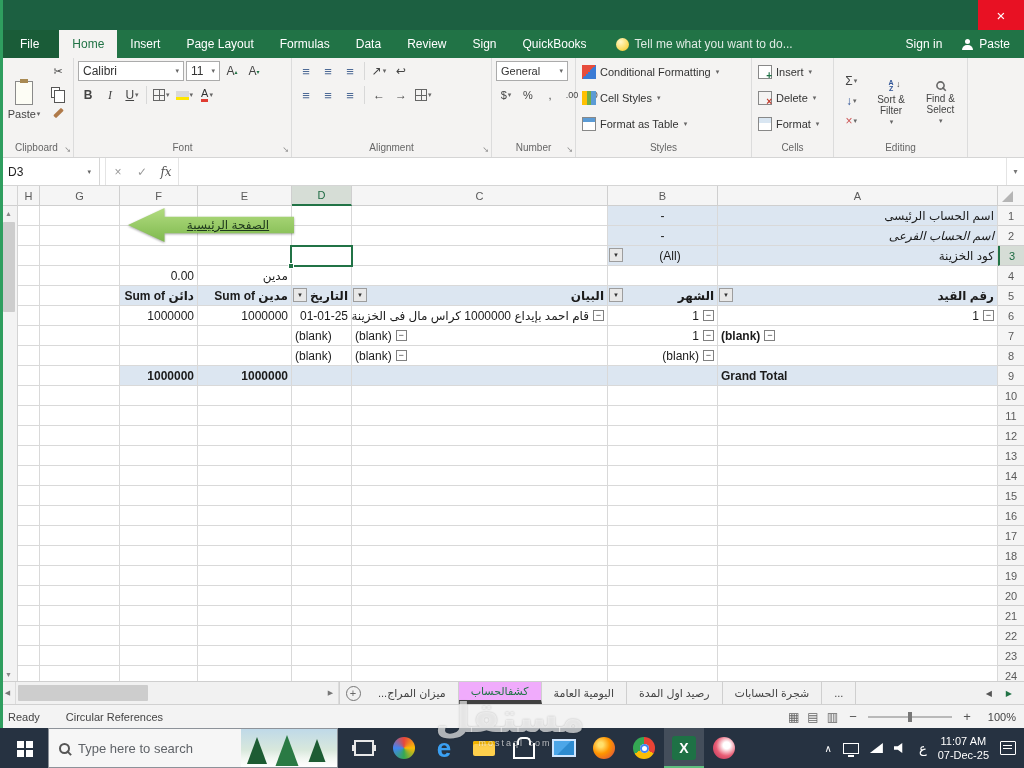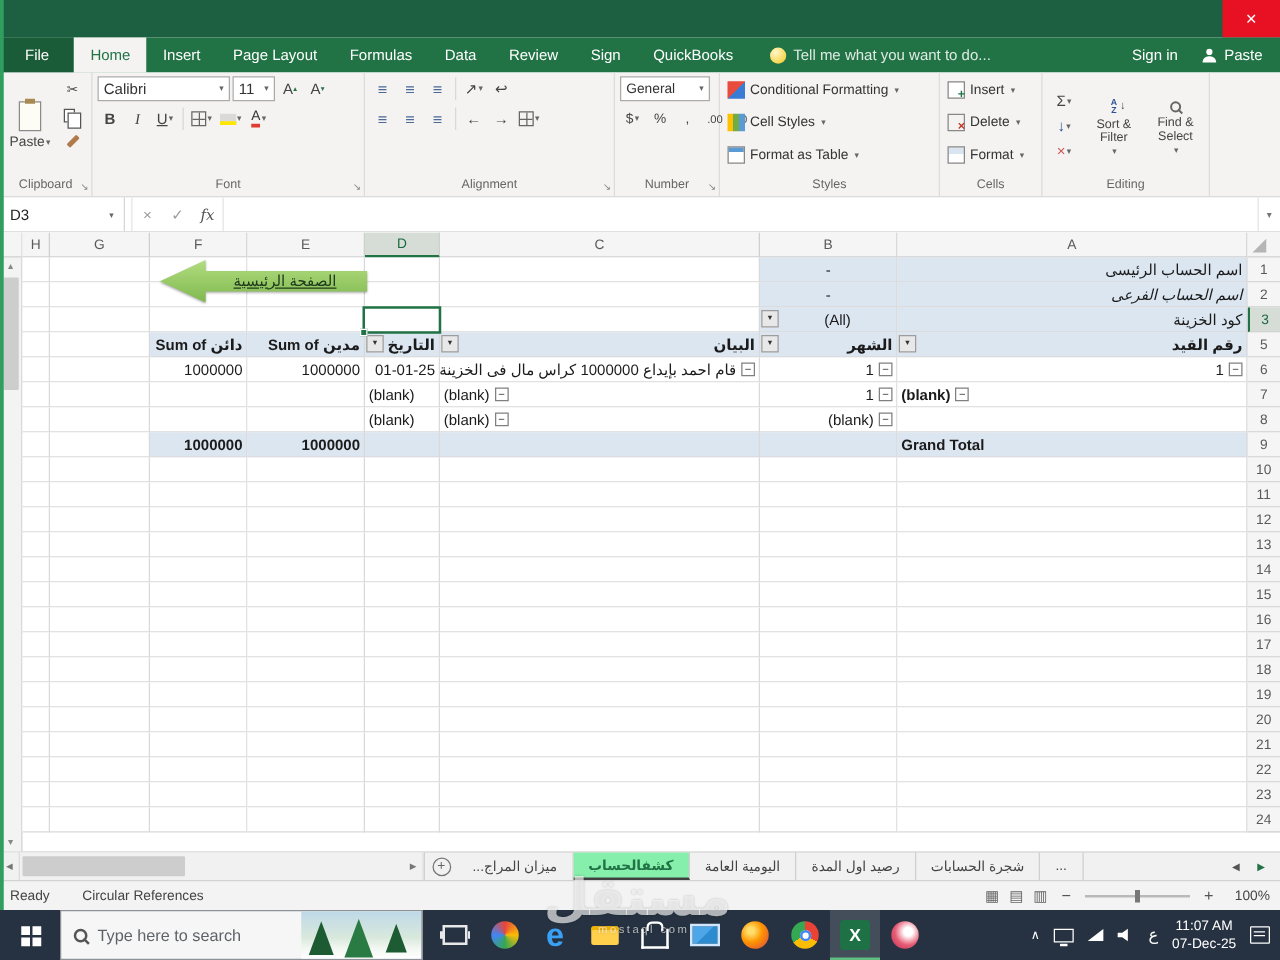--- a/index.html
+++ b/index.html
@@ -136,21 +136,21 @@
 
 .tabs-strip{height:23px;background:#f1f1f1;border-top:1px solid #cfcfcf;display:flex;align-items:stretch;flex:0 0 auto;font-size:11px}
 .hscroll{display:flex;align-items:stretch;width:340px;flex:0 0 auto;border-right:1px solid #d0d0d0}
 .hs-btn{width:16px;display:flex;align-items:center;justify-content:center;font-size:7px;color:#777;background:#f1f1f1;border-right:1px solid #dcdcdc}
 .hs-track{flex:1;background:#f1f1f1;position:relative}
 .hs-thumb{position:absolute;left:2px;top:3px;height:16px;width:130px;background:#cdcdcd;border-radius:1px}
 .add-sheet{width:26px;display:flex;align-items:center;justify-content:center}
 .add-circle{width:15px;height:15px;border:1px solid #767676;border-radius:50%;display:flex;align-items:center;justify-content:center;font-size:11px;color:#666;line-height:1}
 .sheet-tabs{display:flex;align-items:stretch}
 .stab{padding:0 12px;display:flex;align-items:center;border-right:1px solid #cfcfcf;color:#444}
-.stab.active{background:#86efac;color:#217346;font-weight:bold;border-bottom:2px solid #404040}
+.stab.active{background:#f0abfc;color:#217346;font-weight:normal;border-bottom:4px solid #404040}
 .tab-nav{margin-left:auto;display:flex;align-items:center;gap:14px;padding:0 12px}
 .tn{font-size:8px;color:#555}
 .tn.green{color:#217346}
 
 
 .statusbar{height:24px;background:#f3f3f3;border-top:1px solid #d1d1d1;display:flex;align-items:center;font-size:11px;color:#444;flex:0 0 auto}
 .sb-ready{margin-left:8px}
 .sb-circ{margin-left:26px}
 .sb-right{margin-left:auto;display:flex;align-items:center;gap:8px;padding-right:8px}
 .vs-ic{font-size:12px;color:#666}
@@ -512,20 +512,35 @@
             <span class="ctext">(All)</span>
           </div>
           <div class="cell blue ar" style="width: 280px;">
             <span class="ctext" dir="rtl">كود الخزينة</span>
           </div>
           <div class="rh sel">3</div>
         </div>
         <div class="grow">
           <div class="cell" style="width: 22px;"></div>
           <div class="cell" style="width: 80px;"></div>
+          <div class="cell ar" style="width: 78px;">
+            <span class="ctext">0.00</span>
+          </div>
+          <div class="cell ar" style="width: 94px;">
+            <span class="ctext" dir="rtl">مدين</span>
+          </div>
+          <div class="cell" style="width: 60px;"></div>
+          <div class="cell" style="width: 256px;"></div>
+          <div class="cell" style="width: 110px;"></div>
+          <div class="cell" style="width: 280px;"></div>
+          <div class="rh">4</div>
+        </div>
+        <div class="grow">
+          <div class="cell" style="width: 22px;"></div>
+          <div class="cell" style="width: 80px;"></div>
           <div class="cell blue bold ar" style="width: 78px;">
             <span class="ctext">Sum of دائن</span>
           </div>
           <div class="cell blue bold ar" style="width: 94px;">
             <span class="ctext">Sum of مدين</span>
           </div>
           <div class="cell blue bold ar hasflt" style="width: 60px;">
             <div class="flt">▼</div>
             <span class="ctext" dir="rtl">التاريخ</span>
           </div>

